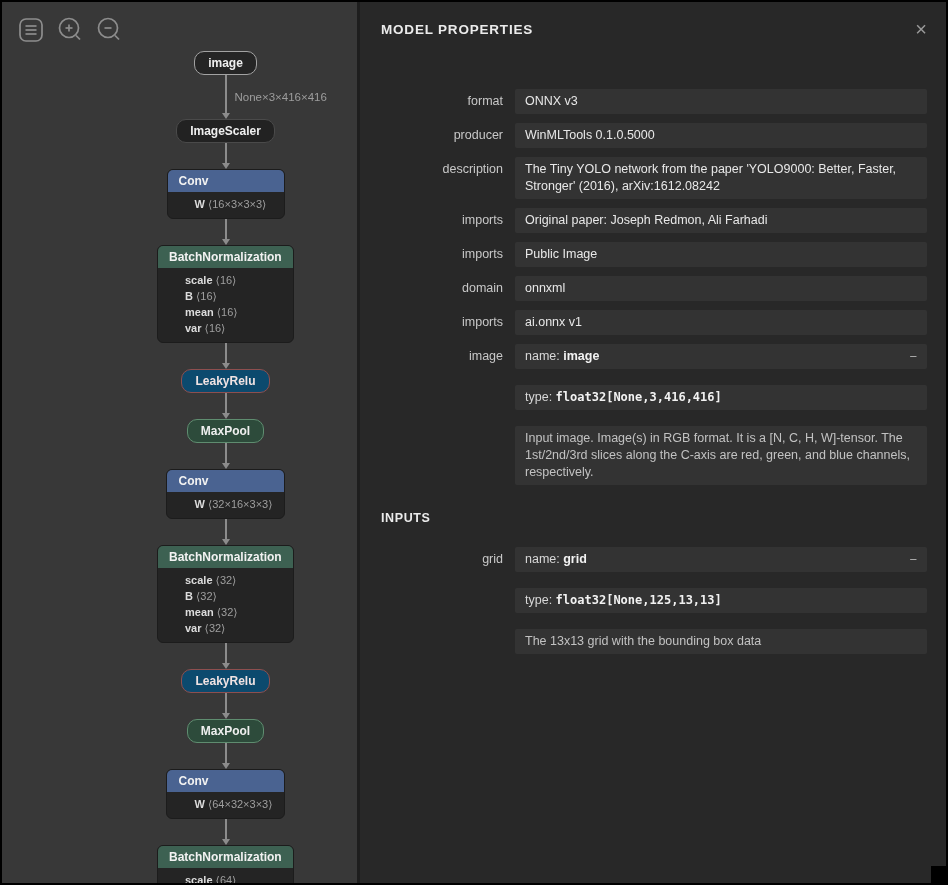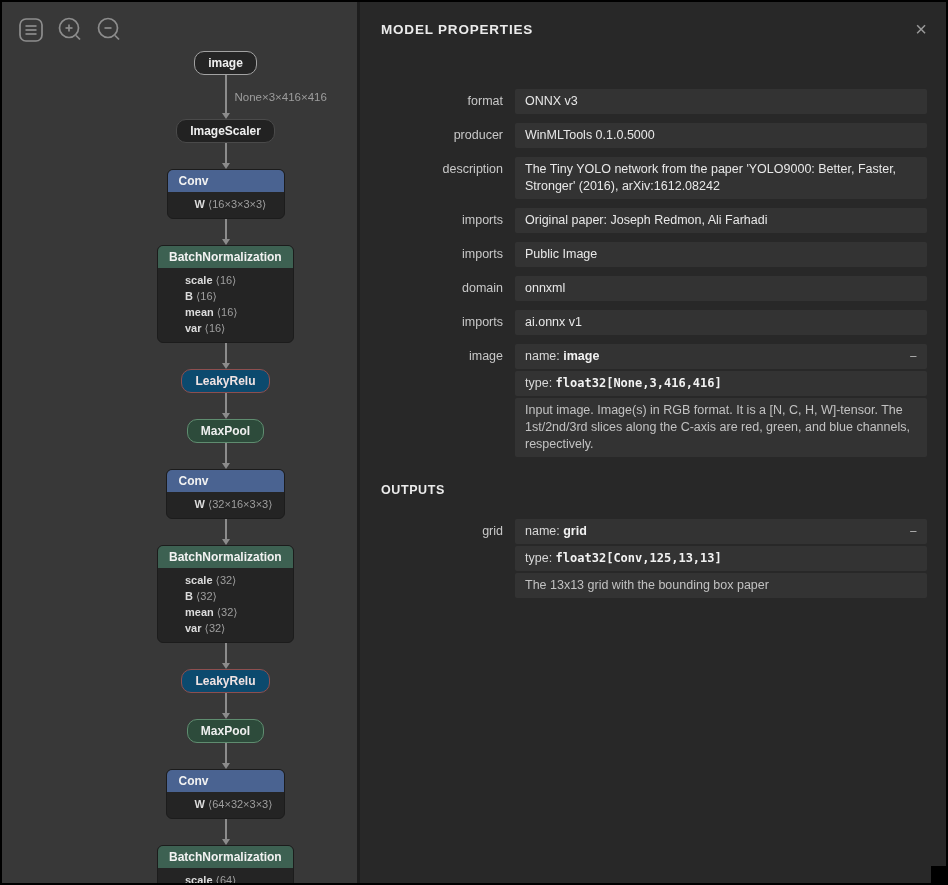--- a/index.html
+++ b/index.html
@@ -49,21 +49,21 @@
 
   #props { margin-top:52px; }
   .prop-row { display:flex; align-items:flex-start; margin-bottom:9px; }
   .row-label { width:134px; flex:none; text-align:right; padding-right:12px; color:#c8c8c8; font-size:12.5px; line-height:25px; }
   .value-box { flex:1; background:#333333; border-radius:2px; padding:4px 10px; color:#e8e8e8; font-size:12.5px; line-height:17px; min-height:25px; }
 
   .section-header { color:#ebebeb; font-size:12.5px; font-weight:bold; letter-spacing:0.6px; margin-top:21px; margin-bottom:22px; }
   .sec-out { margin-top:26px; }
 
   .io-item { display:flex; align-items:flex-start; }
-  .io-boxes { flex:1; display:flex; flex-direction:column; gap:2px; }
+  .io-boxes { flex:1; display:flex; flex-direction:column; gap:16px; }
   .io-box { background:#333333; border-radius:2px; padding:4px 10px; font-size:12.5px; line-height:17px; color:#d8d8d8; }
   .io-name-row { display:flex; justify-content:space-between; align-items:center; }
   .io-bold { color:#f2f2f2; font-weight:bold; }
   .io-mono { font-family:"DejaVu Sans Mono","Liberation Mono",monospace; font-weight:bold; color:#f2f2f2; font-size:12px; }
   .collapse-btn { color:#b2b2b2; background:none; border:none; font-size:13px; cursor:pointer; font-family:inherit; }
   .io-desc { color:#c2c2c2; }
 
   #corner-notch { position:absolute; right:0; bottom:0; width:15px; height:17px; background:#000; z-index:9; }
 </style>
 </head>
@@ -277,30 +277,30 @@
       <div class="io-boxes">
         <div class="io-box io-name-row">
           <div><span>name:</span> <span class="io-bold">image</span></div>
           <button class="collapse-btn">−</button>
         </div>
         <div class="io-box"><span>type:</span> <span class="io-mono">float32[None,3,416,416]</span></div>
         <div class="io-box io-desc">Input image. Image(s) in RGB format. It is a [N, C, H, W]-tensor. The 1st/2nd/3rd slices along the C-axis are red, green, and blue channels, respectively.</div>
       </div>
     </div>
 
-    <div class="section-header sec-out">OUTPUTS</div>
+    <div class="section-header sec-out">INPUTS</div>
 
     <div class="io-item">
       <div class="row-label">grid</div>
       <div class="io-boxes">
         <div class="io-box io-name-row">
           <div><span>name:</span> <span class="io-bold">grid</span></div>
           <button class="collapse-btn">−</button>
         </div>
-        <div class="io-box"><span>type:</span> <span class="io-mono">float32[Conv,125,13,13]</span></div>
-        <div class="io-box io-desc">The 13x13 grid with the bounding box paper</div>
+        <div class="io-box"><span>type:</span> <span class="io-mono">float32[None,125,13,13]</span></div>
+        <div class="io-box io-desc">The 13x13 grid with the bounding box data</div>
       </div>
     </div>
 
   </div>
 
   <div id="corner-notch"></div>
 </div>
 
 </body></html>

